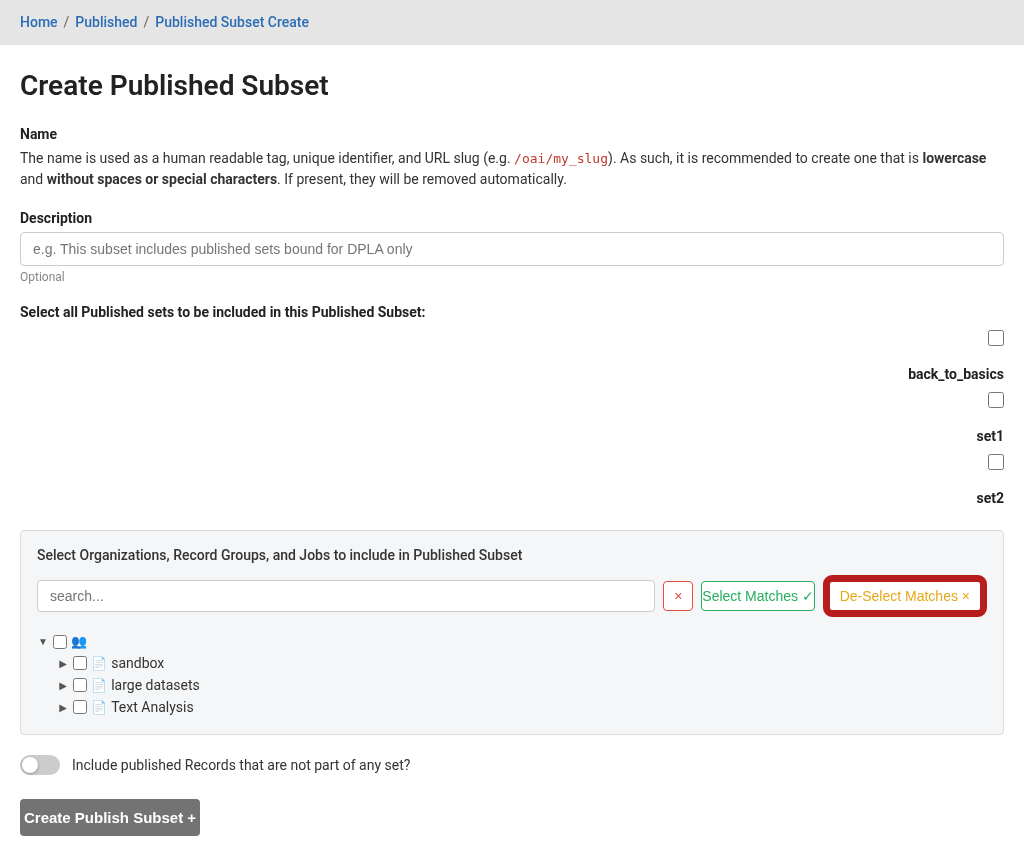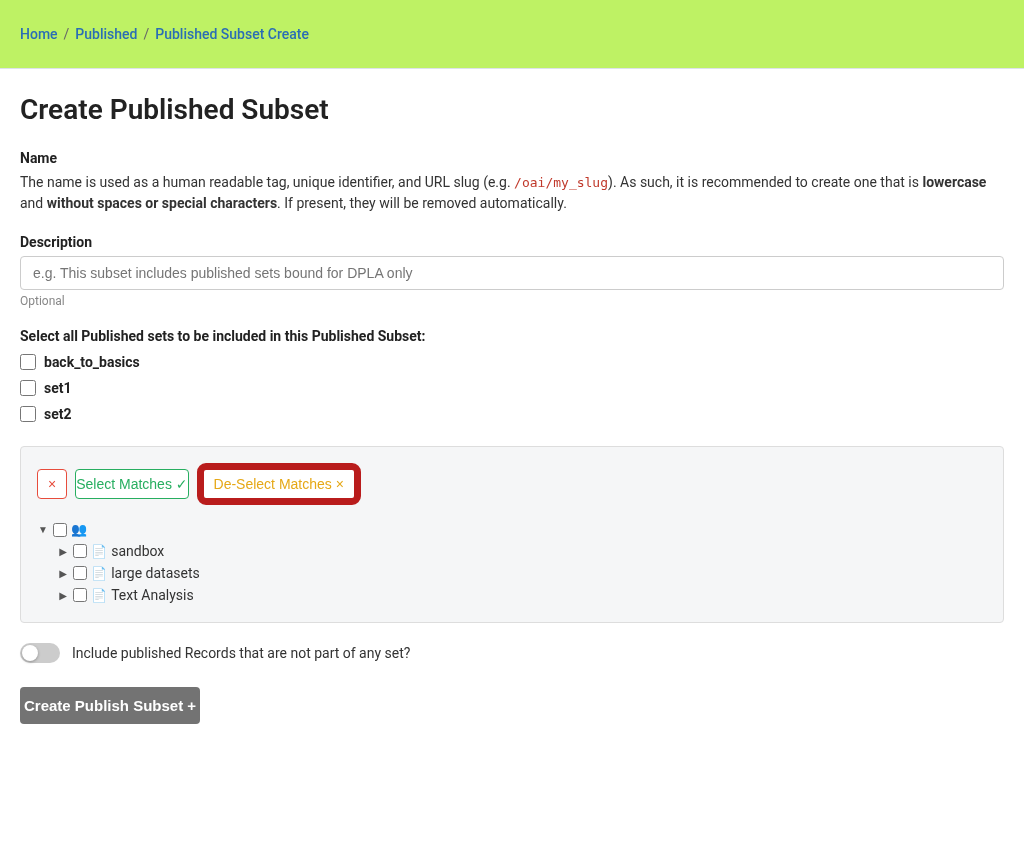--- a/index.html
+++ b/index.html
@@ -3,22 +3,22 @@
   <meta charset="utf-8">
   <style>
     * { box-sizing: border-box; margin: 0; padding: 0; }
     body {
       font-family: -apple-system, BlinkMacSystemFont, 'Segoe UI', Roboto, sans-serif;
       font-size: 14px;
       color: #333;
       background: #fff;
     }
     .breadcrumb-bar {
-      background: #bef264;
-      padding: 26px 20px;
+      background: #e5e5e5;
+      padding: 14px 20px;
       border-bottom: 1px solid #dde3ea;
     }
     .breadcrumb {
       display: flex;
       align-items: center;
       gap: 6px;
       font-size: 14px;
     }
     .breadcrumb a {
       color: #2a6db5;
@@ -65,23 +65,24 @@
     }
     .form-section { margin-bottom: 20px; }
     .optional-text {
       font-size: 12px;
       color: #888;
       margin-top: 4px;
     }
     .checkboxes-section { margin-bottom: 24px; }
     .checkbox-item {
       display: flex;
-      align-items: center;
-      gap: 8px;
+      align-items: flex-end;
+      gap: 20px;
       margin-bottom: 10px;
+      flex-direction: column;
     }
     .checkbox-item input[type="checkbox"] {
       width: 16px;
       height: 16px;
       cursor: pointer;
     }
     .checkbox-item label {
       font-weight: 700;
       font-size: 14px;
       color: #222;
@@ -274,21 +275,23 @@
       <label for="cb2">set1</label>
     </div>
     <div class="checkbox-item">
       <input type="checkbox" id="cb3" style="">
       <label for="cb3">set2</label>
     </div>
   </div>
 
   
   <div class="tree-section">
+    <div class="tree-section-title">Select Organizations, Record Groups, and Jobs to include in Published Subset</div>
     <div class="search-row">
+      <input type="text" class="search-input" placeholder="search..." style="">
       <button class="btn-clear">×</button>
       <button class="btn-select-matches">Select Matches ✓</button>
       <button class="btn-deselect-matches">De-Select Matches ×</button>
     </div>
     <div class="tree-container">
 
       <div class="tree-node">
         <span class="expand-icon">▼</span>
         <input type="checkbox" class="node-checkbox" style="">
         <span class="node-icon">👥</span>

